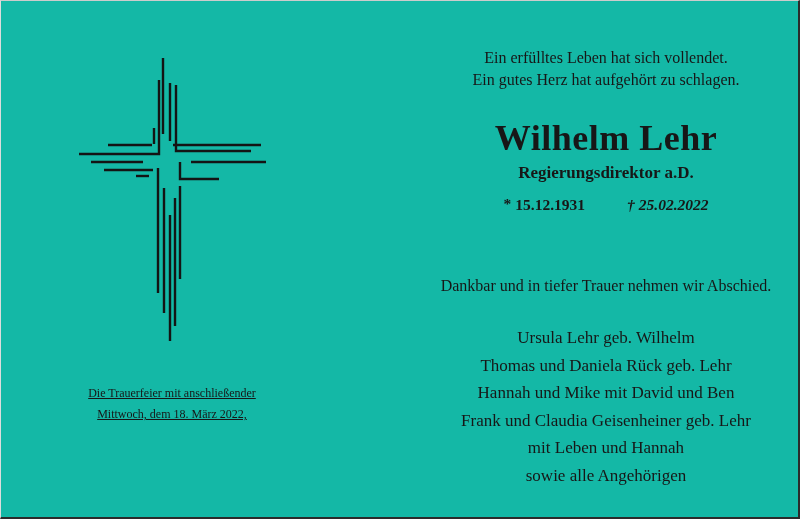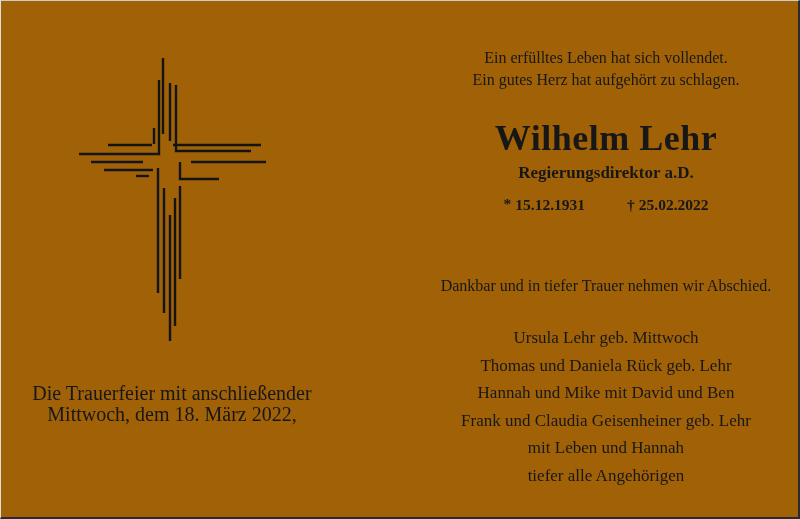--- a/index.html
+++ b/index.html
@@ -5,21 +5,21 @@
   html, body {
     margin: 0;
     padding: 0;
     background: #ffffff;
   }
   .card {
     position: relative;
     width: 800px;
     height: 519px;
     box-sizing: border-box;
-    background: #a16207;
+    background: #14b8a6;
     color: #171717;
     font-family: "Liberation Serif", "DejaVu Serif", serif;
     border-top: 1px solid #cccccc;
     border-left: 1px solid #dddddd;
     border-right: 2px solid #2b2b2b;
     border-bottom: 2px solid #2b2b2b;
     overflow: hidden;
   }
   .cross-art {
     position: absolute;
@@ -56,20 +56,21 @@
     font-weight: bold;
     line-height: 22px;
   }
   .dates-line .birth-symbol {
     position: relative;
     top: -1px;
     margin-right: 4px;
   }
   .dates-line .death-group {
     margin-left: 42px;
+    font-style: italic;
   }
   .dates-line .death-symbol {
     margin-right: 4px;
   }
   .mourning-line {
     top: 274px;
     font-size: 16px;
     line-height: 22px;
   }
   .family-list {
@@ -79,22 +80,23 @@
   }
   .family-list .b {
     font-weight: normal;
   }
   .funeral-notice {
     position: absolute;
     left: 25px;
     top: 382px;
     width: 292px;
     text-align: center;
-    font-size: 20px;
+    font-size: 12px;
     line-height: 21px;
+    text-decoration: underline;
   }
 </style>
 </head>
 <body>
 
 <div class="card">
 
   <svg class="cross-art" width="230" height="320" viewBox="0 0 230 320" stroke="#141414" stroke-width="2.4" fill="none">
 
     <line x1="112" y1="30" x2="112" y2="106"></line>
@@ -127,26 +129,26 @@
   <div class="right-col deceased-name">Wilhelm Lehr</div>
   <div class="right-col deceased-title">Regierungsdirektor a.D.</div>
 
   <div class="right-col dates-line">
     <span class="birth-group"><span class="birth-symbol">*</span><span>15.12.1931</span></span><span class="death-group"><span class="death-symbol">†</span><span>25.02.2022</span></span>
   </div>
 
   <div class="right-col mourning-line">Dankbar und in tiefer Trauer nehmen wir Abschied.</div>
 
   <div class="right-col family-list">
-      <div><span class="b">Ursula Lehr</span><span> geb. Mittwoch</span></div>
+      <div><span class="b">Ursula Lehr</span><span> geb. Wilhelm</span></div>
       <div><span class="b">Thomas und Daniela Rück</span><span> geb. Lehr</span></div>
       <div><span class="b">Hannah und Mike mit David und Ben</span></div>
       <div><span class="b">Frank und Claudia Geisenheiner</span><span> geb. Lehr</span></div>
       <div><span class="b">mit Leben und Hannah</span></div>
-      <div><span class="b">tiefer alle Angehörigen</span></div>
+      <div><span class="b">sowie alle Angehörigen</span></div>
     </div>
 
   <div class="funeral-notice">
       <div>Die Trauerfeier mit anschließender</div>
       <div>Mittwoch, dem 18. März 2022,</div>
     </div>
 
 </div>
 
 </body></html>

